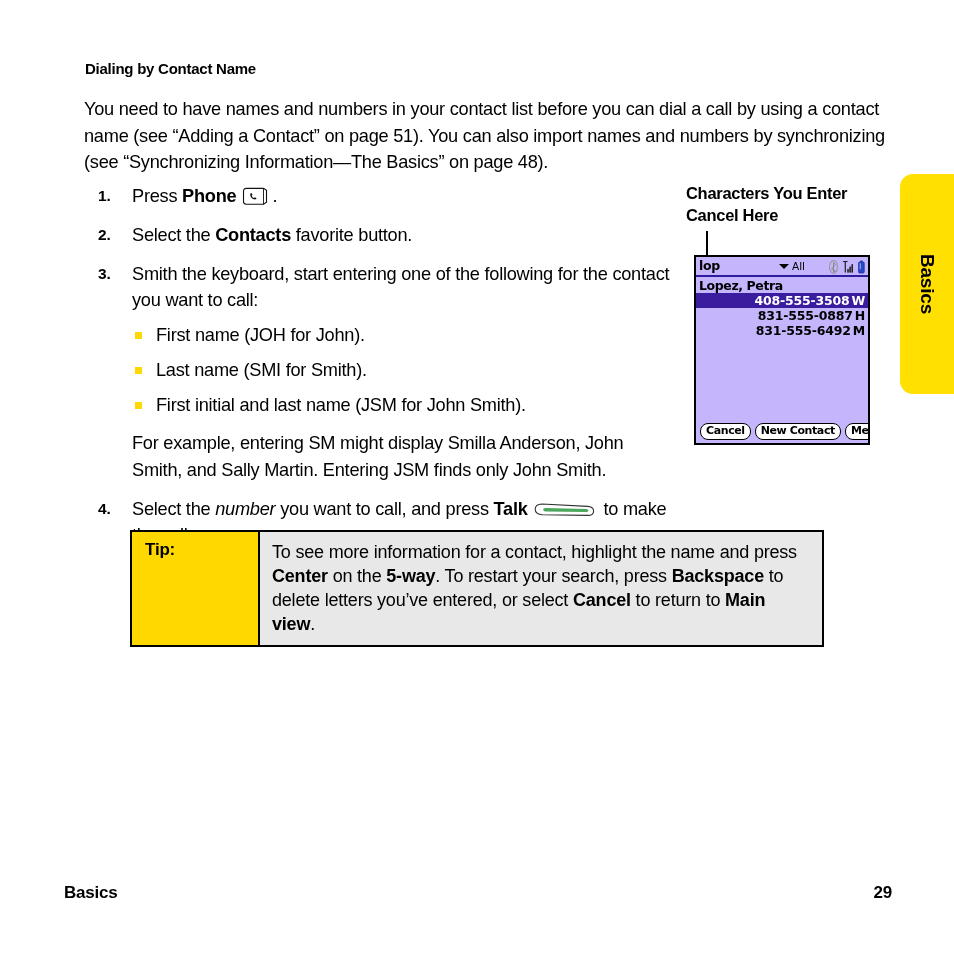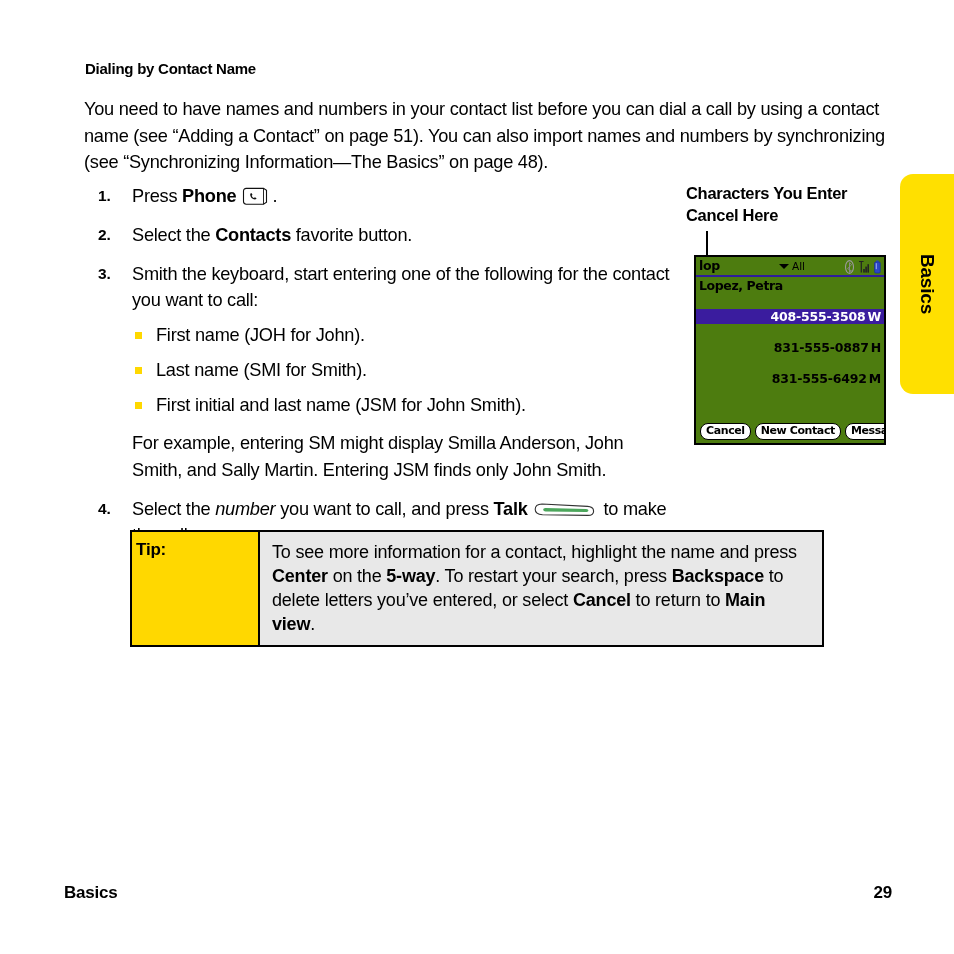--- a/index.html
+++ b/index.html
@@ -145,24 +145,24 @@
     height: 17px;
     vertical-align: -3px;
     margin: 0 3px 0 6px;
   }
 
   
   .device {
     position: absolute;
     left: 694px;
     top: 255px;
-    width: 192px;
+    width: 176px;
     height: 190px;
     border: 2px solid #000;
-    background: #4d7c0f;
+    background: #c4b5fd;
     box-sizing: border-box;
     overflow: hidden;
     font-family: "DejaVu Sans", sans-serif;
   }
   .dev-titlebar {
     position: relative;
     height: 20px;
     border-bottom: 2px solid #2E1C9C;
     display: flex;
     align-items: center;
@@ -217,21 +217,20 @@
     margin-top: 0px;
   }
   .num-row {
     font-size: 12.5px;
     font-weight: bold;
     letter-spacing: -0.2px;
     text-align: right;
     padding: 0 3px 0 0;
     line-height: 15px;
     white-space: nowrap;
-    margin-top: 16px;
   }
   .num-row.selected {
     background: #3A1C9E;
     color: #ffffff;
   }
   .num-type { margin-left: 2px; }
 
   .dev-buttons {
     position: absolute;
     left: 0;
@@ -283,21 +282,21 @@
     width: 694px;
     border: 2px solid #000;
     box-sizing: border-box;
     display: flex;
     background: #E8E8E8;
   }
   .tip-label-cell {
     flex: 0 0 128px;
     background: #FFD800;
     border-right: 2px solid #000;
-    padding: 8px 0 8px 4px;
+    padding: 8px 0 8px 13px;
     box-sizing: border-box;
     font-size: 17px;
     font-weight: bold;
     letter-spacing: -0.2px;
   }
   .tip-text-cell {
     flex: 1 1 auto;
     padding: 8px 12px 9px 12px;
     box-sizing: border-box;
     font-size: 18px;

